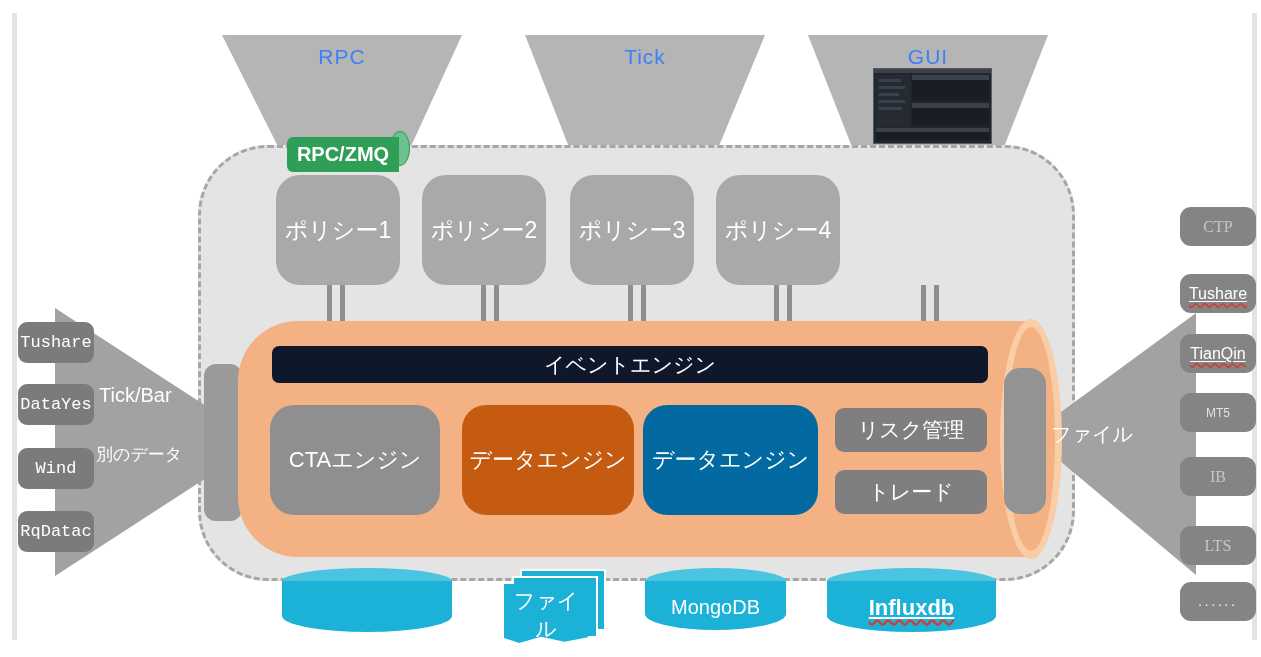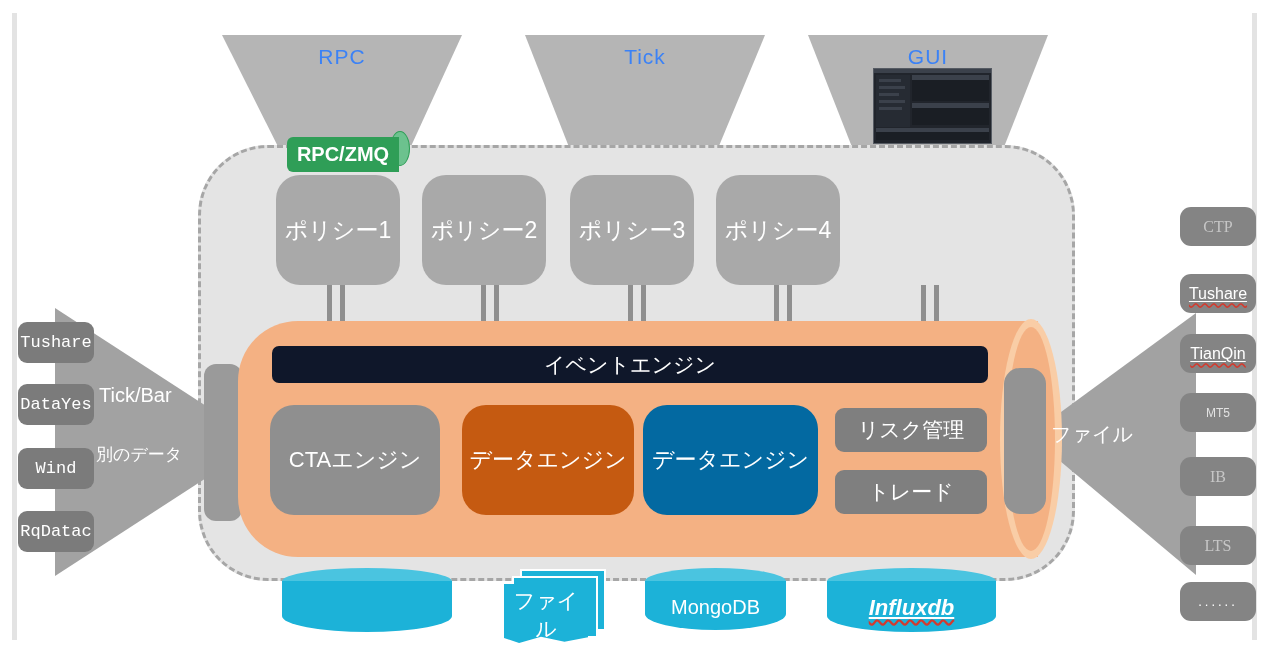--- a/index.html
+++ b/index.html
@@ -179,17 +179,17 @@
   <div class="abs db-cyl" style="left:645px;top:568px;width:141px;height:62px;">
     <div class="db-top"></div>
     <div class="db-body"></div>
     <div class="db-label ctr">MongoDB</div>
   </div>
 
   <div class="abs db-cyl" style="left:827px;top:568px;width:169px;height:64px;">
     <div class="db-top"></div>
     <div class="db-body"></div>
     <div class="db-label ctr" style="font-size:22px;font-weight:bold;">
-      <span style="text-decoration:underline;text-underline-offset:2px;font-style:italic;"><span class="spell">Influxdb</span></span>
+      <span style="text-decoration:underline;text-underline-offset:2px;"><span class="spell">Influxdb</span></span>
     </div>
   </div>
 
 </div>
 
 </body></html>

